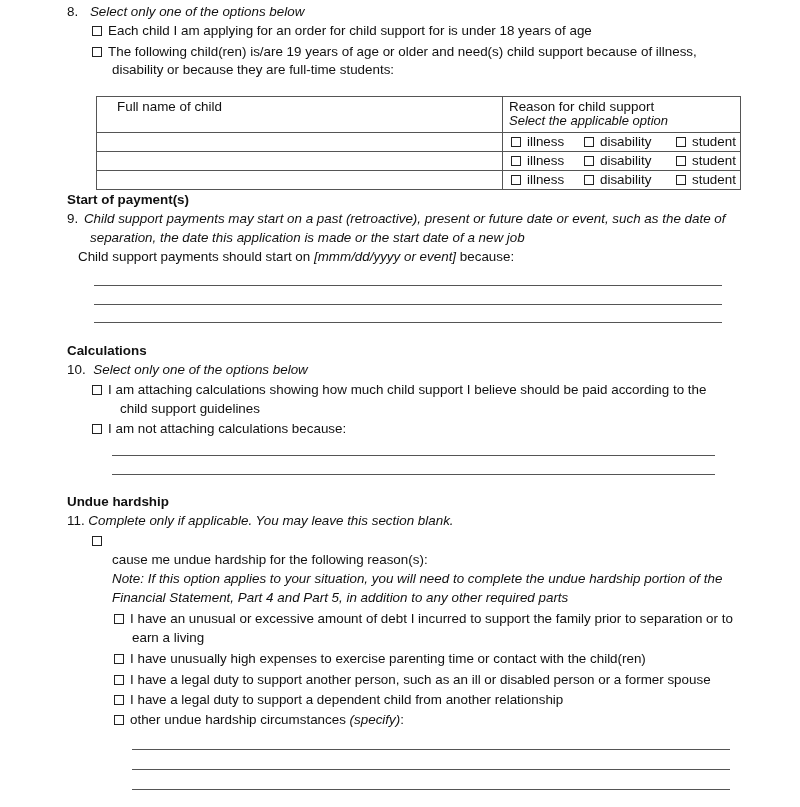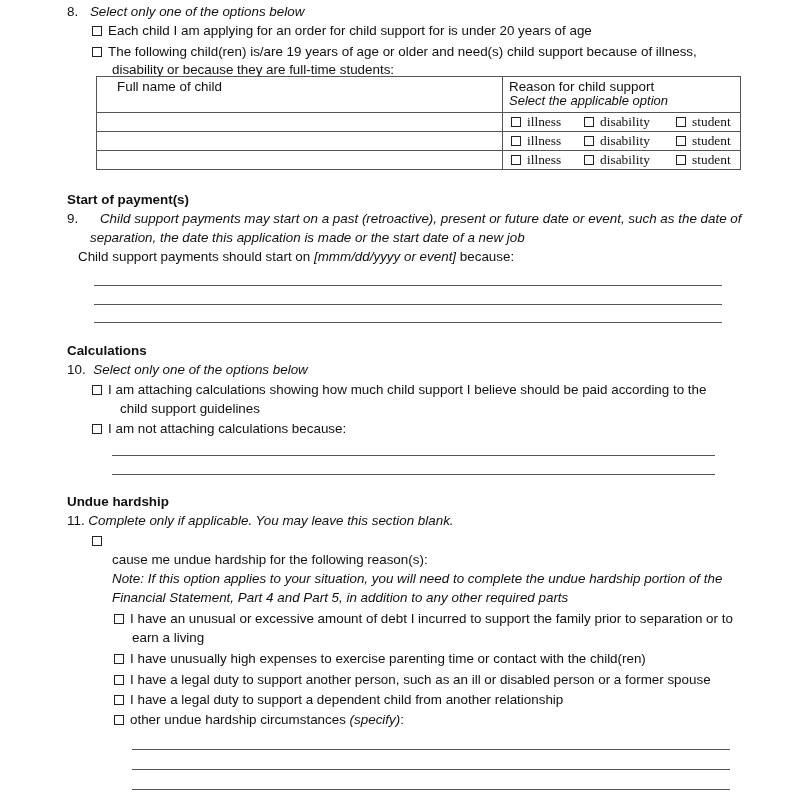--- a/index.html
+++ b/index.html
@@ -9,40 +9,40 @@
   }
   .abs { position: absolute; white-space: nowrap; line-height: 18px; }
   .it { font-style: italic; }
   .b { font-weight: bold; }
   .cb {
     display: inline-block; width: 10px; height: 10px; border: 1px solid #222;
     vertical-align: -1px; margin-right: 6px; box-sizing: border-box; background: #fff;
   }
   .line { position: absolute; height: 0; border-top: 1.5px solid #555; }
   table.kids {
-    position: absolute; left: 96px; top: 76px; width: 645px;
+    position: absolute; left: 96px; top: 96px; width: 645px;
     border-collapse: collapse; font-size: 13.4px;
   }
   table.kids td { border: 1px solid #555; padding: 0; height: 18px; vertical-align: top; }
   table.kids td.name-col { width: 385px; }
   .hdr-name { padding: 2px 0 0 20px !important; height: 33px !important; }
   .hdr-reason { padding: 2px 0 0 6px !important; }
   .hdr-sub { font-size: 13px; font-style: italic; display: block; line-height: 14px; }
-  .opts { position: relative; height: 18px; font-family: Liberation Serif, serif; }
+  .opts { position: relative; height: 18px; }
   .opt { position: absolute; top: 1px; line-height: 16px; }
 </style>
 </head>
 <body>
 
 <div class="abs" style="left:67px; top:3px;">
   <span>8.</span>
   <span class="it" style="margin-left:8px;">Select only one of the options below</span>
 </div>
 <div class="abs" style="left:92px; top:22px;">
-  <span class="cb"></span><span>Each child I am applying for an order for child support for is under 20 years of age</span>
+  <span class="cb"></span><span>Each child I am applying for an order for child support for is under 18 years of age</span>
 </div>
 <div class="abs" style="left:92px; top:43px;">
   <span class="cb"></span><span>The following child(ren) is/are 19 years of age or older and need(s) child support because of illness,</span>
 </div>
 <div class="abs" style="left:112px; top:61px;">disability or because they are full-time students:</div>
 
 <table class="kids">
   <tbody>
       <tr>
     <td class="name-col hdr-name">Full name of child</td>
@@ -80,21 +80,21 @@
       <span class="opt" style="left:173px;"><span class="cb"></span><span>student</span></span>
     </div>
         </td>
   </tr>
 </tbody>
   </table>
 
 <div class="abs b" style="left:67px; top:191px;">Start of payment(s)</div>
 <div class="abs" style="left:67px; top:210px;">
   <span>9.</span>
-  <span class="it" style="margin-left:18px;">Child support payments may start on a past (retroactive), present or future date or event, such as the date of</span>
+  <span class="it" style="margin-left:2px;">Child support payments may start on a past (retroactive), present or future date or event, such as the date of</span>
 </div>
 <div class="abs it" style="left:90px; top:229px;">separation, the date this application is made or the start date of a new job</div>
 <div class="abs" style="left:78px; top:248px;">
   <span>Child support payments should start on </span><span class="it">[mmm/dd/yyyy or event]</span><span> because:</span>
 </div>
 <div class="line" style="left:94px; top:285px; width:628px;"></div>
 <div class="line" style="left:94px; top:304px; width:628px;"></div>
 <div class="line" style="left:94px; top:322px; width:628px;"></div>
 
 <div class="abs b" style="left:67px; top:342px;">Calculations</div>

